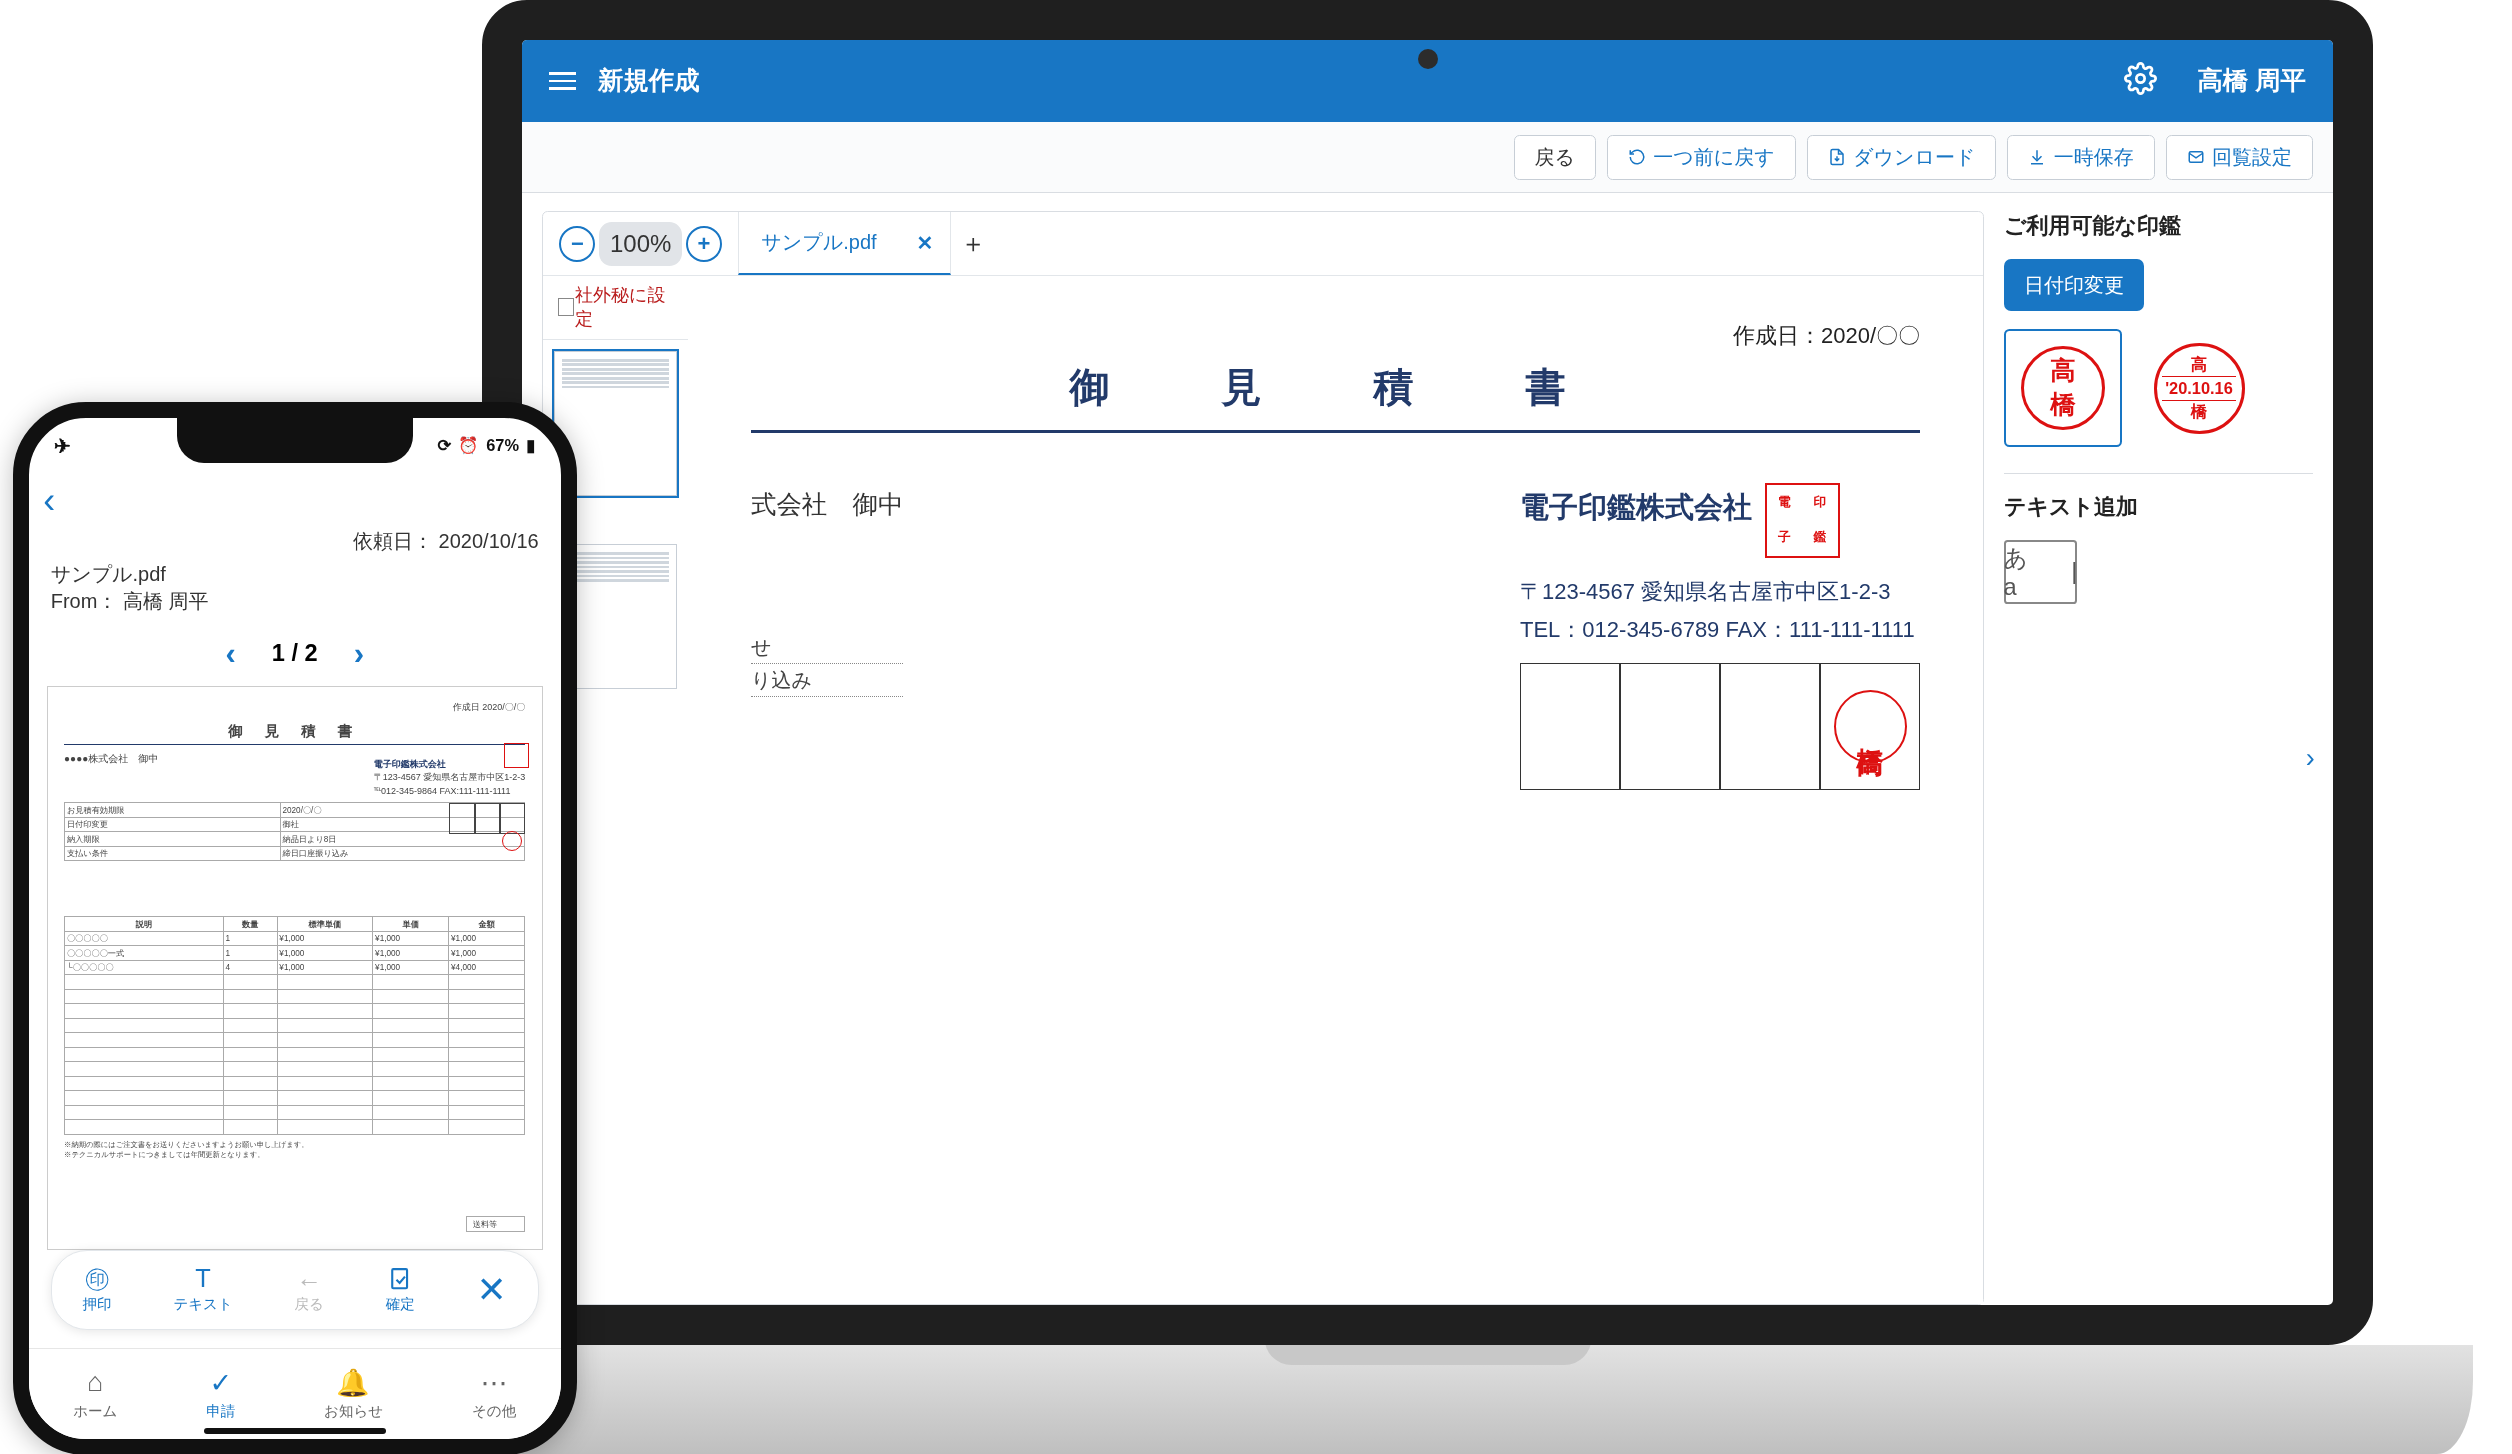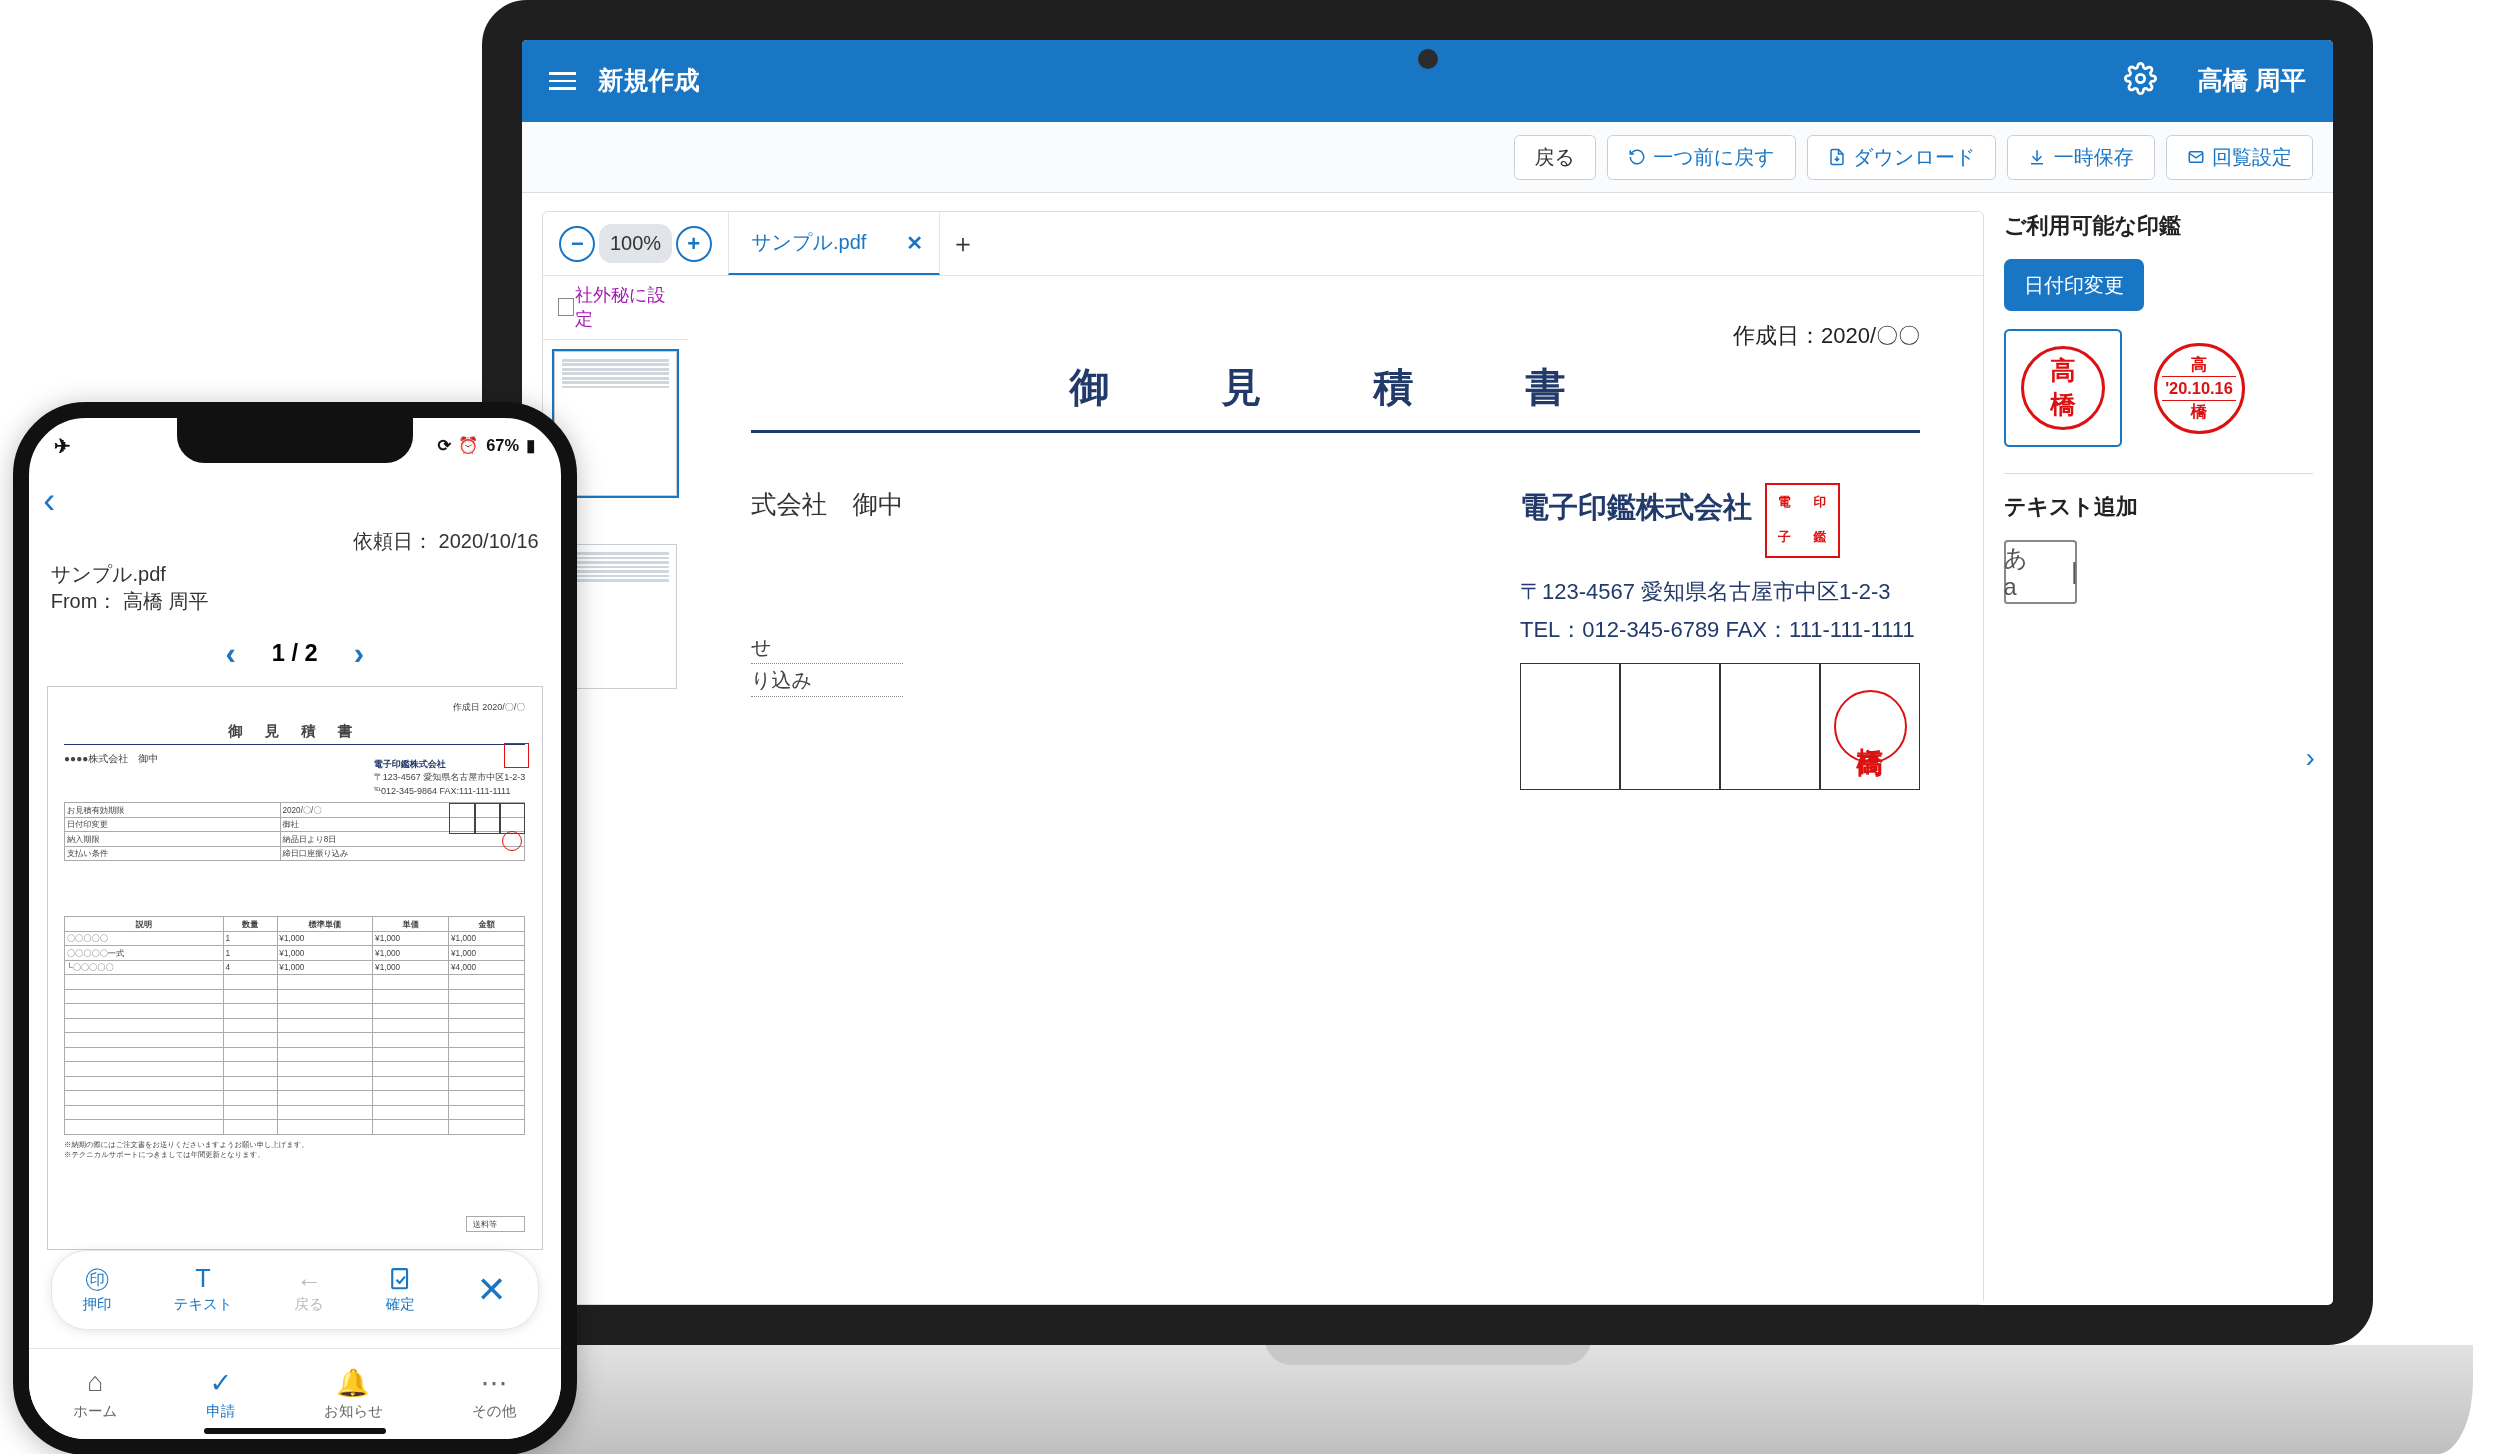--- a/index.html
+++ b/index.html
@@ -111,21 +111,21 @@
 }
 .zoom-btn {
   width: 36px; height: 36px;
   border: 2.7px solid #1876c4; border-radius: 50%;
   color: #1876c4; font-size: 22px; font-weight: bold;
   display: flex; align-items: center; justify-content: center;
   background: #fff; cursor: pointer;
 }
 .zoom-val {
   background: #e1e4e8; padding: 8px 11px; border-radius: 12.7px;
-  font-size: 20px; color: #333;
+  font-size: 24px; color: #333;
 }
 .tab {
   height: 100%;
   display: flex; align-items: center;
   border-left: 0.9px solid #e2e6ea; border-right: 0.9px solid #e2e6ea;
   padding: 0 73px 0 22px; position: relative;
   color: #1876c4; font-size: 20px;
   border-bottom: 2.7px solid #1876c4;
   cursor: pointer;
 }
@@ -138,21 +138,21 @@
   font-size: 25.4px; color: #333; cursor: pointer;
 }
 
 .canvas-body {
   flex: 1; display: flex; min-height: 0;
 }
 .confidential {
   width: 100%; padding: 7.3px 14.5px;
   display: flex; align-items: center; gap: 1px;
   border-bottom: 0.9px solid #e2e6ea;
-  font-size: 18px; color: #a21caf;
+  font-size: 18px; color: #b91c1c;
 }
 .confidential-box { width: 18px; height: 18px; border: 1.8px solid #888; }
 .left-col { width: 145px; display: flex; flex-direction: column; }
 .thumbs { flex: 1; overflow: auto; padding: 11px; display: flex; flex-direction: column; gap: 11px; }
 .thumb {
   border: 0.9px solid #c7ced6; height: 145px; background: #fff;
   position: relative; cursor: pointer;
 }
 .thumb.active { outline: 2.7px solid #1876c4; }
 .thumb-inner { position: absolute; inset: 7.3px; display: flex; flex-direction: column; gap: 1.8px; }

